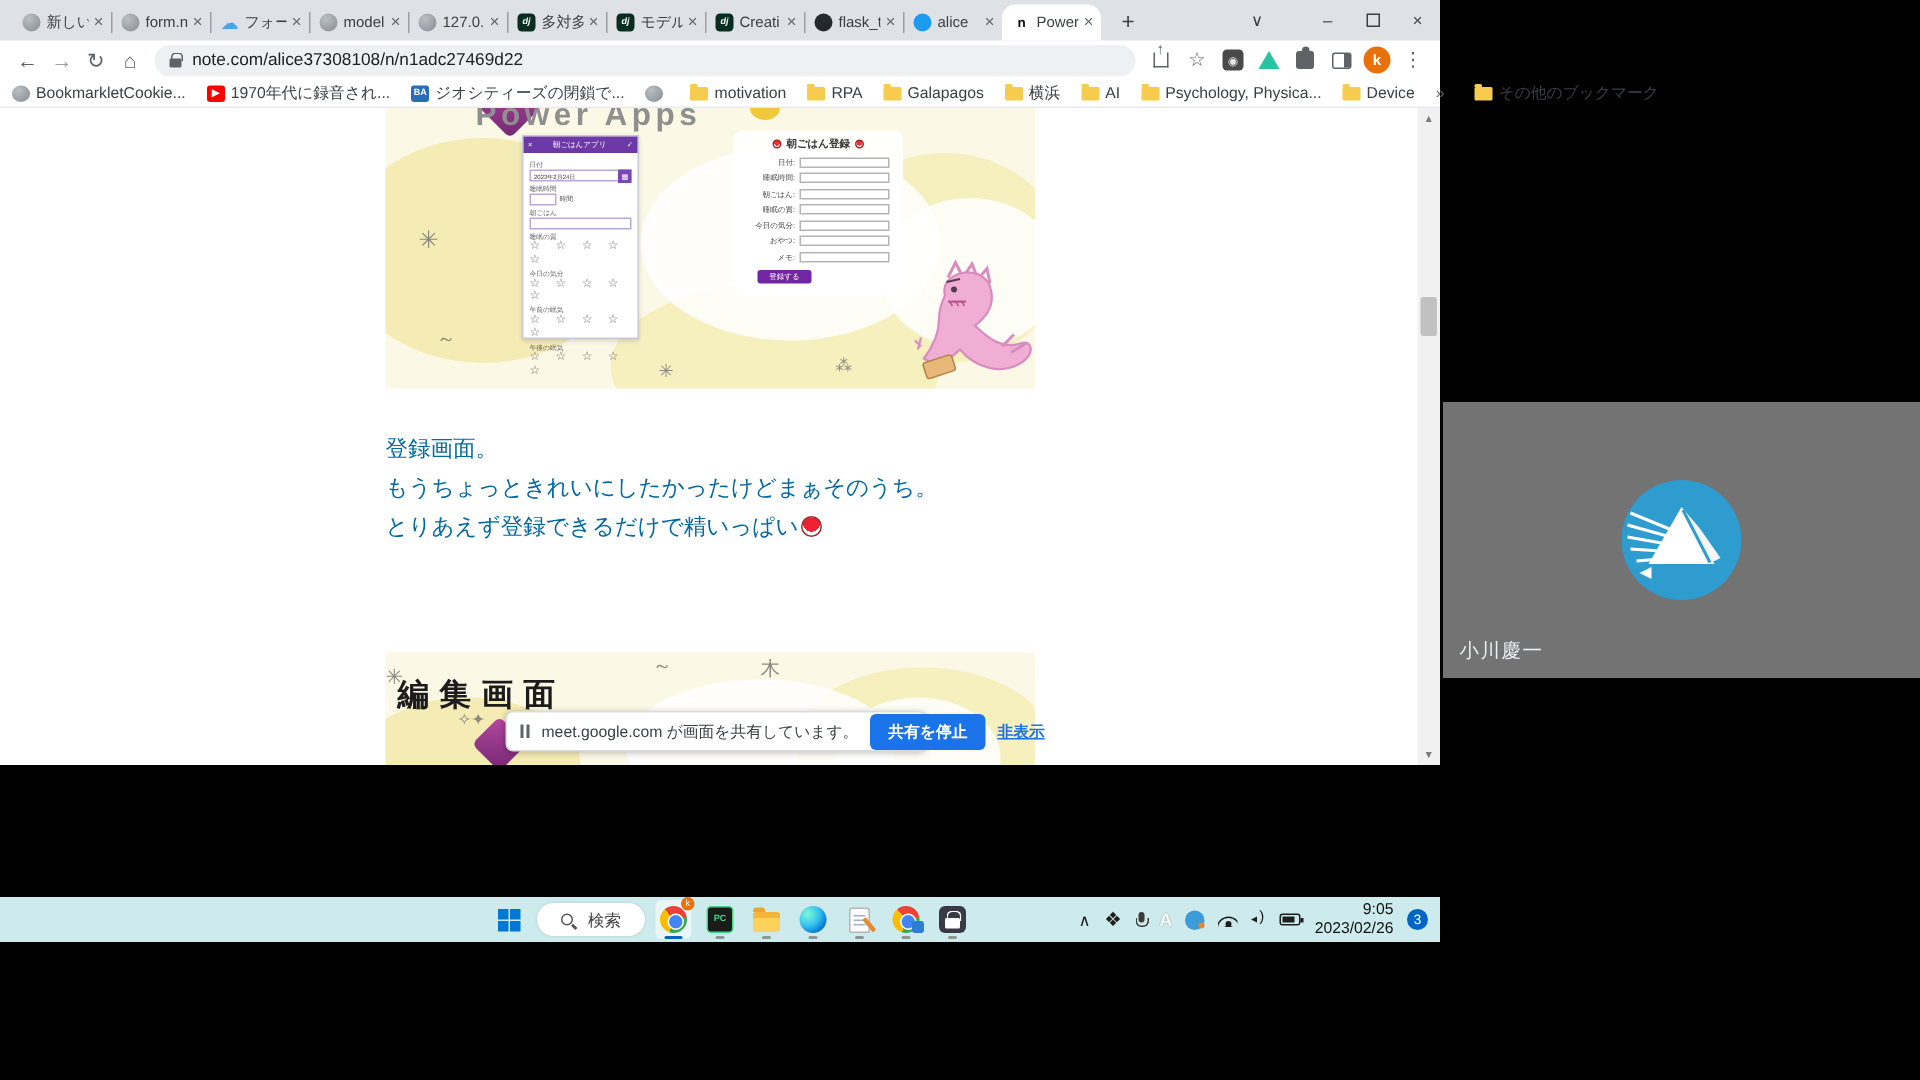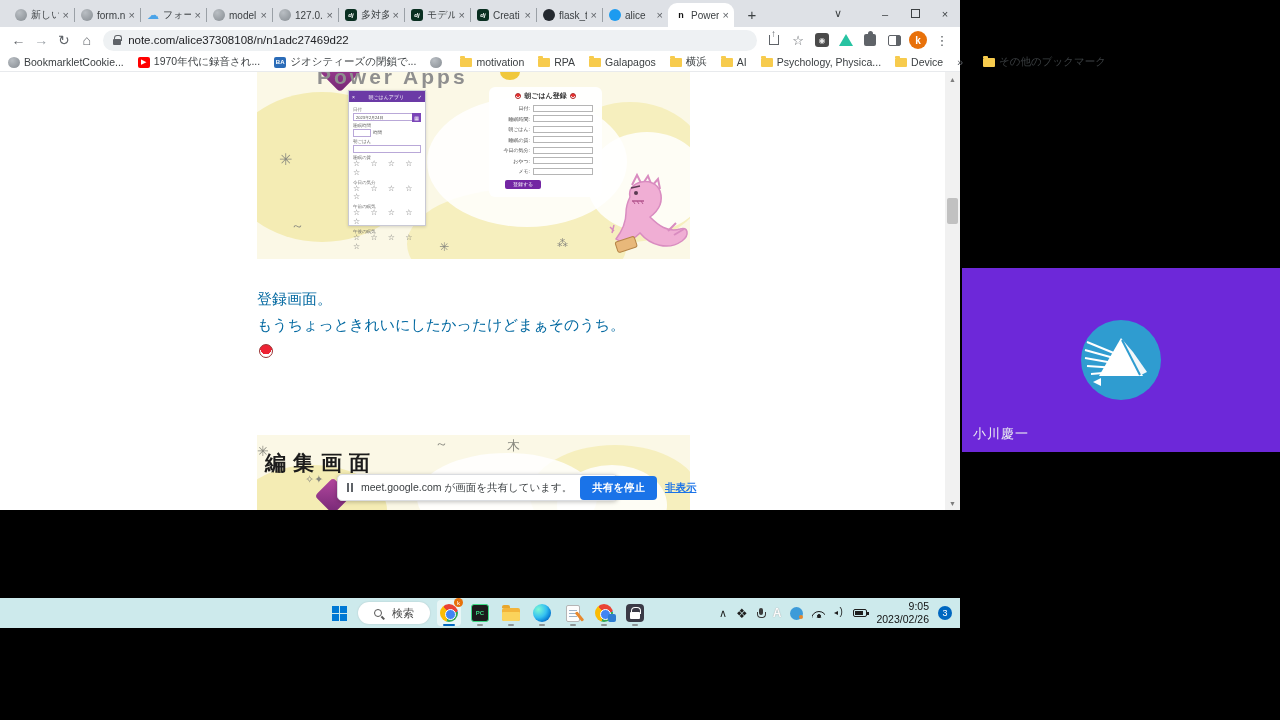--- a/index.html
+++ b/index.html
@@ -155,21 +155,21 @@
   .spk-ico { position:relative; width:10px; height:10px; }
   .spk-ico::before { content:""; position:absolute; left:0; top:3px; border-top:2px solid transparent; border-bottom:2px solid transparent; border-right:4px solid #1e1e1e; width:0; height:0; }
   .spk-ico::after { content:")"; position:absolute; left:5px; top:-2px; font-size:10px; color:#1e1e1e; }
   .batt-ico { position:relative; width:14px; height:8px; border:1px solid #1e1e1e; border-radius:2px; }
   .batt-ico::before { content:""; position:absolute; right:-3px; top:2px; width:2px; height:3px; background:#1e1e1e; }
   .batt-ico::after { content:""; position:absolute; left:1px; top:1px; bottom:1px; width:8px; background:#1e1e1e; }
   .clock { text-align:right; font-size:10.5px; color:#111; line-height:1.25; }
   .notif-badge { width:14px; height:14px; border-radius:50%; background:#0067c0; color:#fff; font-size:9px; display:flex; align-items:center; justify-content:center; }
 
   
-  .tile { position:absolute; left:962px; top:268px; width:318px; height:184px; background:#6d28d9; }
+  .tile { position:absolute; left:962px; top:268px; width:318px; height:184px; background:#737373; }
   .tile-avatar { position:absolute; left:119px; top:52px; }
   .tile-name { position:absolute; left:11px; bottom:9px; color:#eceff1; font-size:13px; letter-spacing:1px; }
 </style>
 </head>
 <body>
 
 <div class="stage">
 
   <div class="browser">
 
@@ -421,21 +421,21 @@
           <path d="M29 21 L38 19" stroke="#5a3a52" stroke-width="1.5"></path>
           <path d="M30 34 L42 34" stroke="#b5568f" stroke-width="1.5"></path>
           <path d="M31 34 l2 3 M35 34 l2 3 M39 34 l2 3" stroke="#b5568f" stroke-width="1"></path>
           <rect x="14" y="72" width="20" height="11" rx="2" transform="rotate(-18 24 77)" fill="#e8b87a" stroke="#b58445" stroke-width="1"></rect>
           <path d="M8 60 l4 4 M12 58 l-2 8" stroke="#d98cc0" stroke-width="1.5"></path>
         </svg>
       </div>
 
       <div class="para" style="top:218px;">登録画面。</div>
       <div class="para" style="top:244px;">もうちょっときれいにしたかったけどまぁそのうち。</div>
-      <div class="para" style="top:270px;"><span class="rice-lg"></span></div>
+      <div class="para" style="top:270px;"><span>とりあえず登録できるだけで精いっぱい</span><span class="rice-lg"></span></div>
 
       <div class="hero2">
         <div class="blob" style="left:-20px; top:30px; width:150px; height:90px; background:#f4ecb4;"></div>
         <div class="blob" style="right:-10px; top:10px; width:170px; height:100px; background:#f6efbe;"></div>
         <div class="cloudshape" style="left:160px; top:18px; width:180px; height:90px;"></div>
         <div class="cloudshape" style="left:300px; top:30px; width:110px; height:80px;"></div>
         <span class="doodle" style="left:0px; top:8px; font-size:14px;">✳</span>
         <span class="doodle" style="left:178px; top:0px; font-size:13px;">～</span>
         <span class="doodle" style="left:250px; top:2px; font-size:13px;">⽊</span>
         <span class="doodle" style="left:48px; top:38px; font-size:11px;">✧✦</span>

